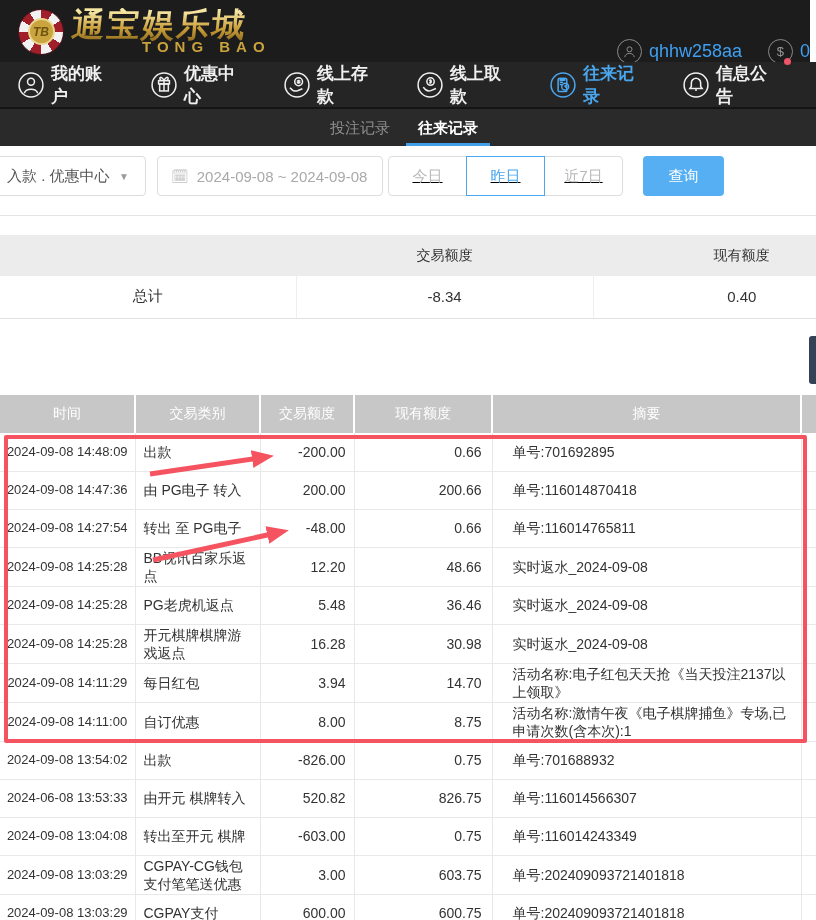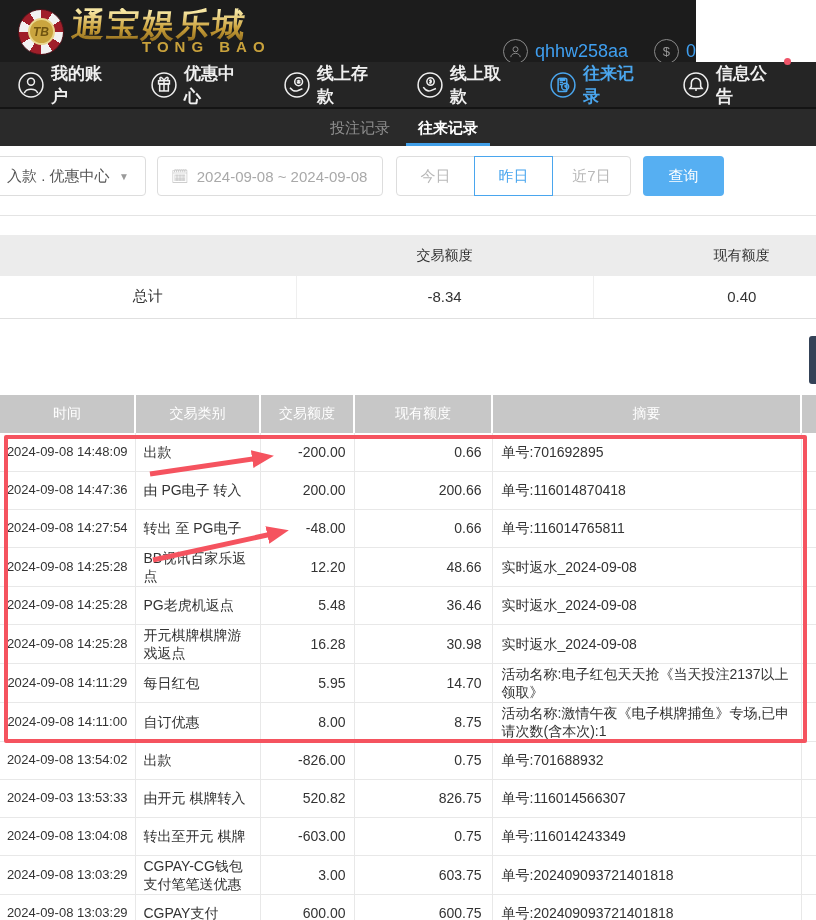--- a/index.html
+++ b/index.html
@@ -1,21 +1,21 @@
 <!DOCTYPE html>
 <html><head>
 <meta charset="utf-8">
 <style>
   * { box-sizing: border-box; margin: 0; padding: 0; }
   html,body { width:816px; height:920px; overflow:hidden; background:#fff;
     font-family:"Liberation Sans","DejaVu Sans",sans-serif; }
   body { position:relative; }
 
   
-  .topbar { position:absolute; top:0; left:0; width:696px; height:62px; background:#1c1c1c; }
+  .topbar { position:absolute; top:0; left:0; width:810px; height:62px; background:#1c1c1c; }
   .brand { position:absolute; left:18px; top:8px; display:flex; align-items:center; }
   .chip { width:46px; height:46px; border-radius:50%;
     background:conic-gradient(#a01f2a 0 30deg,#f2f2f2 30deg 60deg,#a01f2a 60deg 90deg,#f2f2f2 90deg 120deg,#a01f2a 120deg 150deg,#f2f2f2 150deg 180deg,#a01f2a 180deg 210deg,#f2f2f2 210deg 240deg,#a01f2a 240deg 270deg,#f2f2f2 270deg 300deg,#a01f2a 300deg 330deg,#f2f2f2 330deg 360deg);
     display:flex; align-items:center; justify-content:center; border:1px solid #4d131a; }
   .chip-core { width:27px; height:27px; border-radius:50%; background:#caa53f; border:2px solid #e9d folded; border:2px solid #e9d78f;
     color:#6f5310; font-weight:bold; font-size:12px; display:flex; align-items:center; justify-content:center; font-style:italic; }
   .brand-text { margin-left:8px; }
   .brand-cn { font-size:33px; font-weight:800; letter-spacing:2px; transform:skewX(-6deg);
     background:linear-gradient(180deg,#f6e6a3 10%,#caa03a 60%,#8f6b1d 100%);
     -webkit-background-clip:text; background-clip:text; color:transparent; line-height:34px; }
@@ -42,21 +42,21 @@
   .subtab.active::after { content:""; position:absolute; left:0; right:0; bottom:0; height:3px; background:#419fe8; }
 
   
   .filterbar { position:absolute; top:146px; left:0; width:816px; height:69px; background:#fff; }
   .f-select { position:absolute; left:-62px; top:10px; width:208px; height:40px; border:1px solid #ddd;
     border-radius:4px; background:#fff; display:flex; align-items:center; padding-left:68px; font-size:15px; color:#555; cursor:pointer; }
   .f-caret { position:absolute; right:16px; color:#9a9a9a; font-size:10px; }
   .f-date { position:absolute; left:157px; top:10px; width:226px; height:40px; border:1px solid #ddd;
     border-radius:4px; display:flex; align-items:center; padding-left:13px; font-size:15px; color:#a9a9a9; cursor:pointer; }
   .f-cal { margin-right:8px; color:#c0c0c0; font-size:14px; }
-  .f-seg { position:absolute; left:396px; top:10px; display:flex; }
+  .f-seg { position:absolute; left:388px; top:10px; display:flex;text-decoration:underline; }
   .seg-btn { width:79px; height:40px; border:1px solid #ddd; background:#fff; color:#b8b8b8;
     font-size:15px; display:flex; align-items:center; justify-content:center; cursor:pointer; margin-left:-1px; }
   .seg-btn:first-child { border-radius:4px 0 0 4px; margin-left:0; }
   .seg-btn:last-child { border-radius:0 4px 4px 0; }
   .seg-btn.active { border:1px solid #4aa6ee; color:#4aa6ee; z-index:2; }
   .f-search { position:absolute; left:643px; top:10px; width:81px; height:40px; background:#56aff2; border:none;
     border-radius:4px; color:#fff; font-size:15px; display:flex; align-items:center; justify-content:center; cursor:pointer; }
   .hr-line { position:absolute; top:215px; left:0; width:816px; height:1px; background:#e4e4e4; }
 
   
@@ -74,21 +74,21 @@
   .records th { height:38px; background:#c7c7c7; color:#fff; font-size:14px; font-weight:normal;
     text-align:center; border-right:2px solid #fff; }
   .records th:last-child { border-right:none; }
   .records td { height:38px; background:#fff; color:#333; font-size:14px; line-height:18px;
     border-right:1px solid #e8e8e8; border-bottom:1px solid #e8e8e8; padding:1px 8px; overflow:hidden; }
   .records td:last-child { border-right:none; }
   td.c-time { text-align:center; padding:8px 0; font-size:13px; white-space:nowrap; }
   td.c-type { text-align:left; }
   td.c-amt  { text-align:right; }
   td.c-bal  { text-align:right; padding-right:10px; }
-  td.c-sum  { text-align:left; padding-left:9px; }
+  td.c-sum  { text-align:left; padding-left:20px; }
 
   
   .highlight-box { position:absolute; left:4px; top:435px; width:803px; height:308px;
     border:4px solid #f5535f; border-radius:2px; pointer-events:none; z-index:5; }
   .arrows { position:absolute; left:0; top:0; width:816px; height:920px; pointer-events:none; z-index:6; }
 
   svg.lineicon { stroke:#f0f0f0; fill:none; stroke-width:1.4; }
   .nav-item.active svg.lineicon { stroke:#4aa6ee; }
 </style>
 </head>
@@ -302,21 +302,21 @@
     <td class="c-type">开元棋牌棋牌游戏返点</td>
     <td class="c-amt">16.28</td>
     <td class="c-bal">30.98</td>
     <td class="c-sum">实时返水_2024-09-08</td>
     <td></td>
   </tr>
 
   <tr>
     <td class="c-time">2024-09-08 14:11:29</td>
     <td class="c-type">每日红包</td>
-    <td class="c-amt">5.95</td>
+    <td class="c-amt">3.94</td>
     <td class="c-bal">14.70</td>
     <td class="c-sum">活动名称:电子红包天天抢《当天投注2137以上领取》</td>
     <td></td>
   </tr>
 
   <tr>
     <td class="c-time">2024-09-08 14:11:00</td>
     <td class="c-type">自订优惠</td>
     <td class="c-amt">8.00</td>
     <td class="c-bal">8.75</td>
@@ -327,21 +327,21 @@
   <tr>
     <td class="c-time">2024-09-08 13:54:02</td>
     <td class="c-type">出款</td>
     <td class="c-amt">-826.00</td>
     <td class="c-bal">0.75</td>
     <td class="c-sum">单号:701688932</td>
     <td></td>
   </tr>
 
   <tr>
-    <td class="c-time">2024-09-03 13:53:33</td>
+    <td class="c-time">2024-06-08 13:53:33</td>
     <td class="c-type">由开元 棋牌转入</td>
     <td class="c-amt">520.82</td>
     <td class="c-bal">826.75</td>
     <td class="c-sum">单号:116014566307</td>
     <td></td>
   </tr>
 
   <tr>
     <td class="c-time">2024-09-08 13:04:08</td>
     <td class="c-type">转出至开元 棋牌</td>

